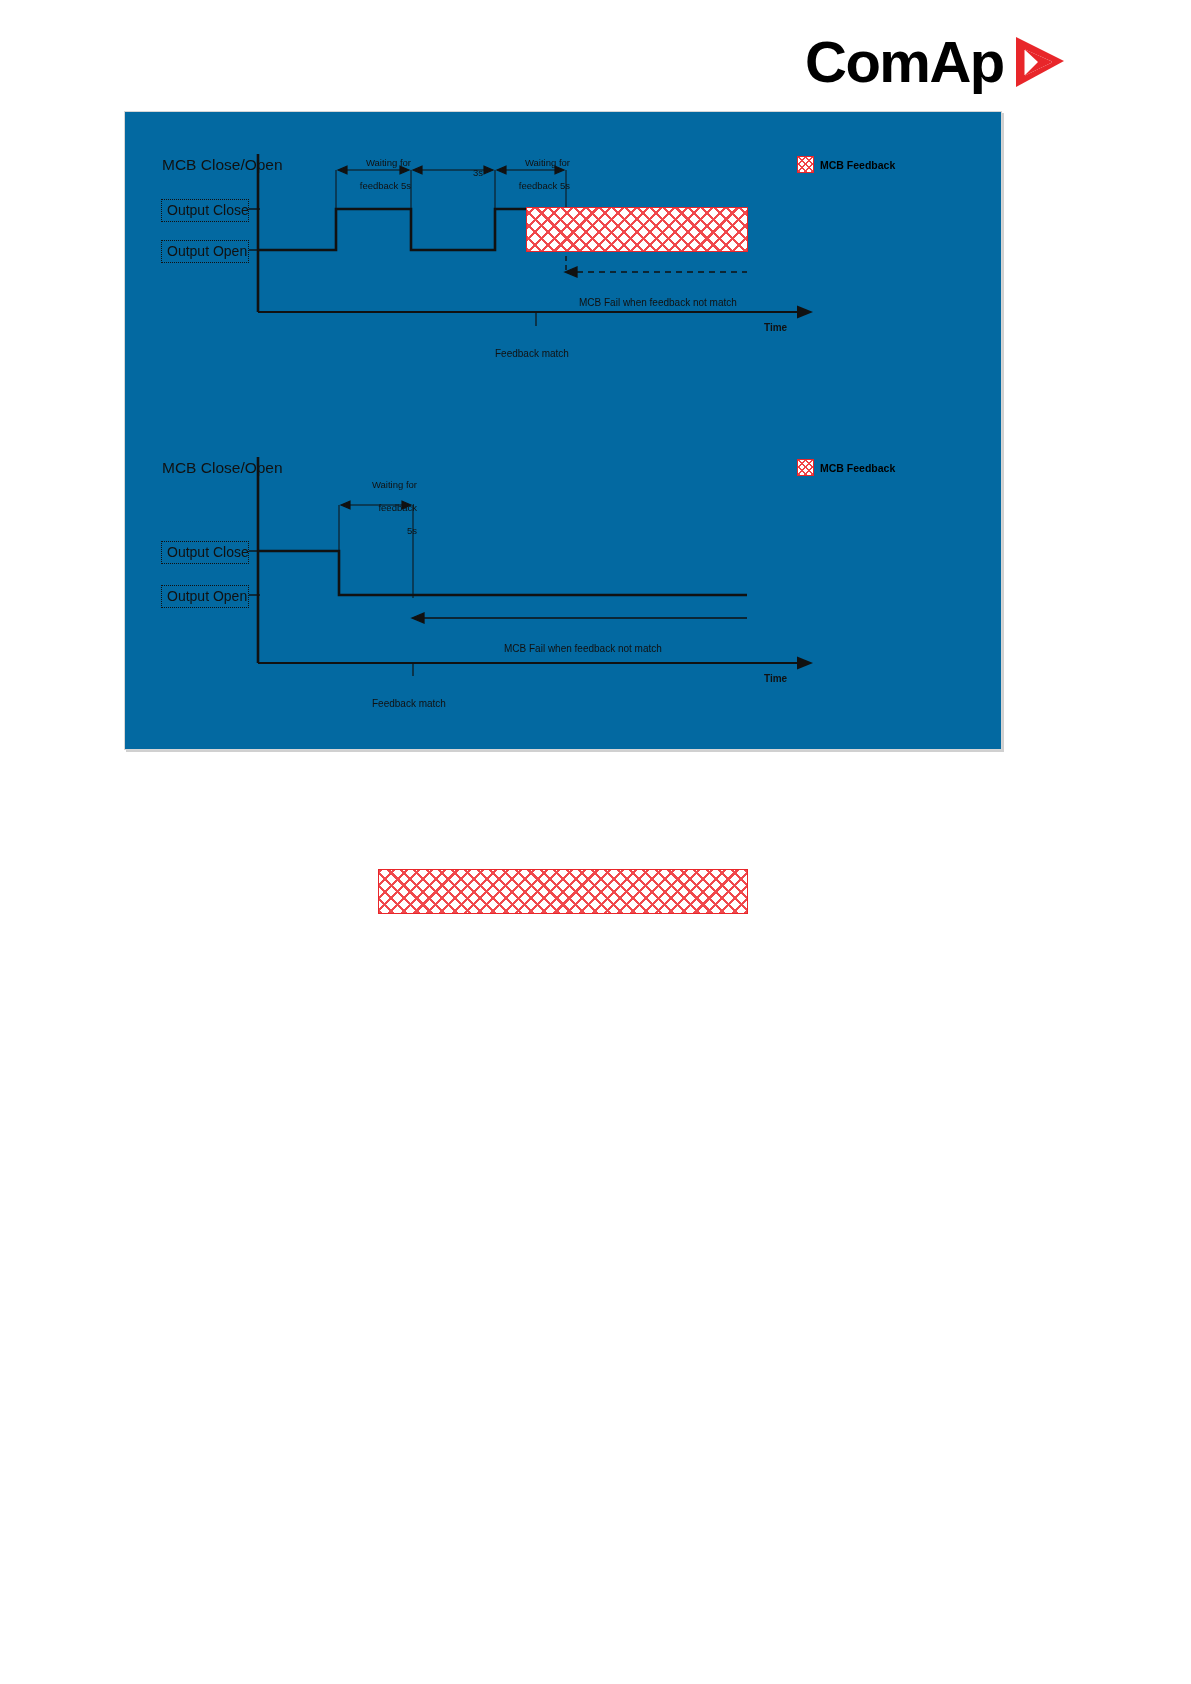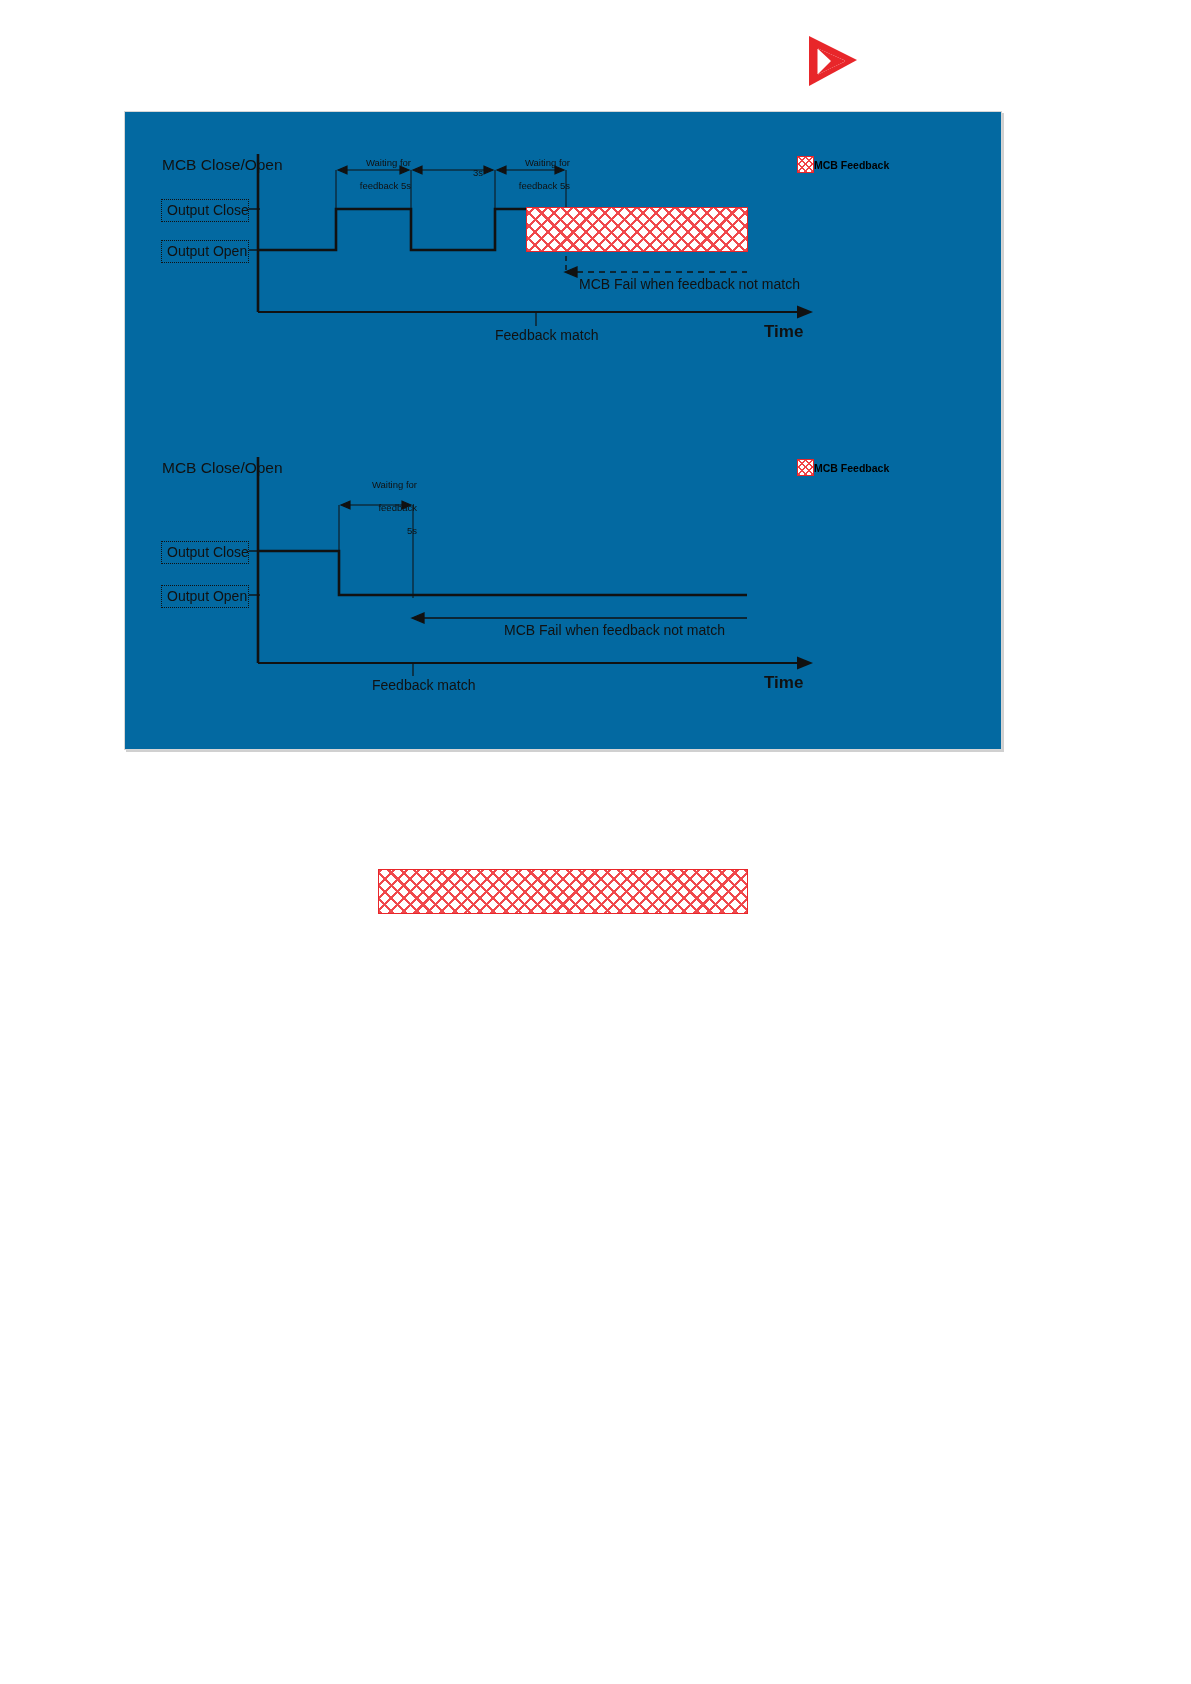--- a/index.html
+++ b/index.html
@@ -34,32 +34,32 @@
   .diagram{ position:absolute; left:0; top:0; width:876px; height:320px; }
   .svg-layer{ position:absolute; left:0; top:0; }
 
   .lbl{
     position:absolute;
     font-family:"Liberation Sans", sans-serif;
     color:#111;
     white-space:pre;
   }
   .lbl-axis-title{ font-size:15.5px; }
-  .lbl-time{ font-size:17px; font-weight:bold; }
+  .lbl-time{ font-size:10px; font-weight:bold; }
   .lbl-small{ font-size:9.5px; text-align:right; line-height:11.5px; }
-  .lbl-note{ font-size:14px; }
+  .lbl-note{ font-size:10px;margin-top:21px; }
   .lbl-legend{ font-size:10.5px; font-weight:bold; }
   .lbl-box{
     font-size:14px; text-align:center;
     border:1px dotted #111;
     padding:2px 5px 3px 5px;
     box-sizing:border-box;
   }
   .legend{
-    position:absolute; display:flex; align-items:center; 
+    position:absolute; display:flex; align-items:center; gap:6px;
   }
   .legend-swatch{
     width:17px;height:17px;border:1.6px solid #e8262a; box-sizing:border-box;
     background-color:#ffffff;
     background-image:
       repeating-linear-gradient(45deg, #f04448 0 1.6px, transparent 1.6px 5px),
       repeating-linear-gradient(-45deg, #f04448 0 1.6px, transparent 1.6px 5px);
   }
   .hatch{
     background-color:#ffffff;
@@ -68,20 +68,21 @@
       repeating-linear-gradient(-45deg, #f0484c 0 2.2px, rgba(255,255,255,0) 2.2px 9px);
     border:1.6px solid #e8262a;
     box-sizing:border-box;
     position:absolute;
   }
 </style>
 </head>
 <body>
 
 <div id="brand-logo">
+  <span id="brand-wordmark">ComAp</span>
   <svg id="brand-mark" viewBox="0 0 56 56">
     <path d="M4 3 L52 27 L4 53 Z" fill="#e8262a"></path>
     <path d="M13 16 L40 28 L13 41 Z" fill="#ffffff"></path>
     <path d="M13 16 L40 28 L13 41 Z" fill="none" stroke="#ffffff" stroke-width="1"></path>
     <path d="M12 15 L41 28 L12 42 L26 28 Z" fill="#e8262a"></path>
   </svg>
 </div>
 
 <div id="figure-card">
 

